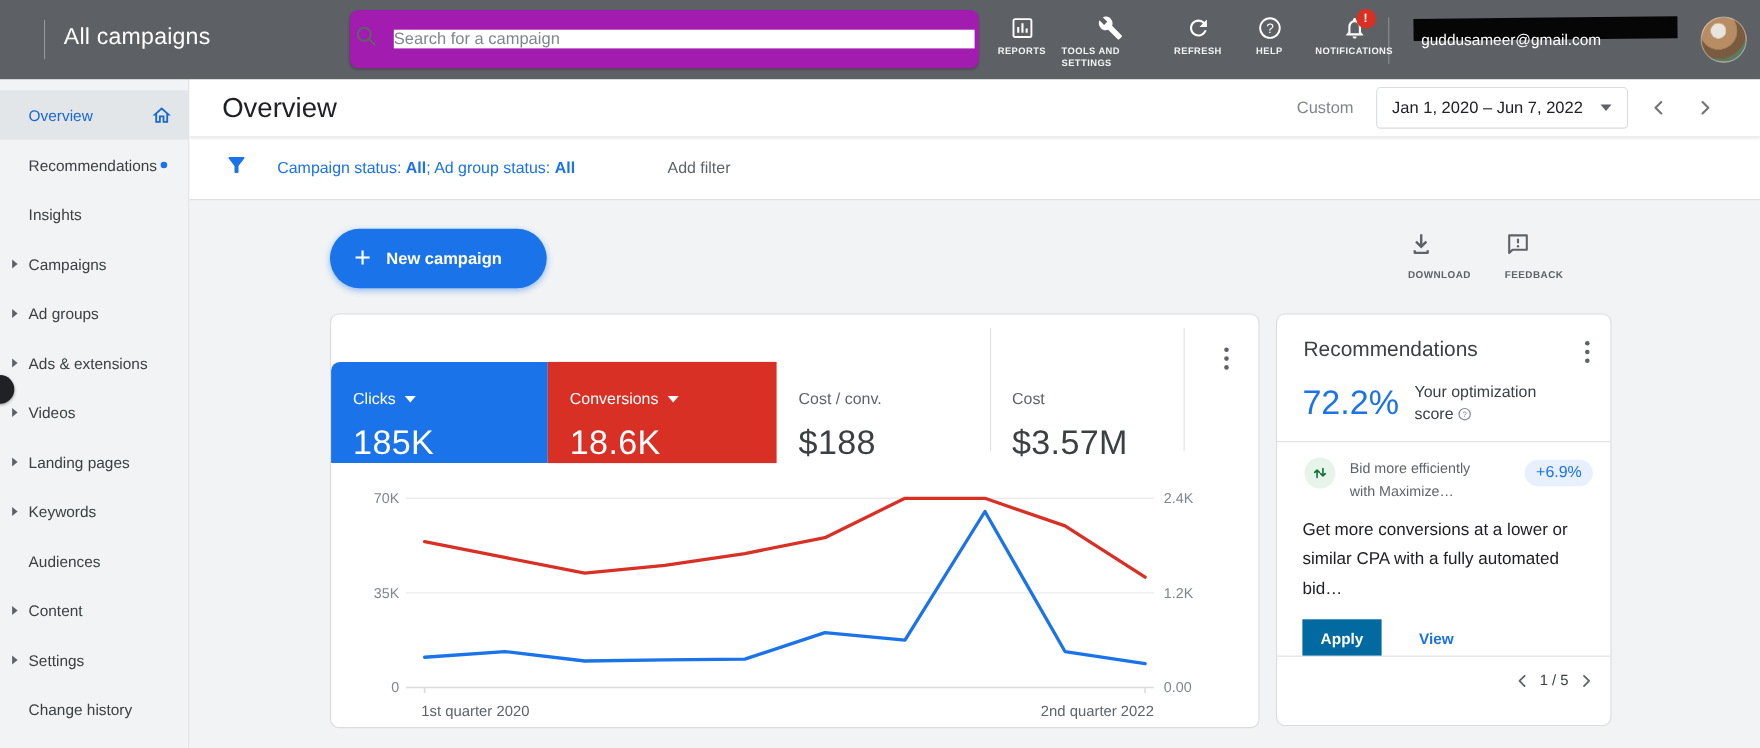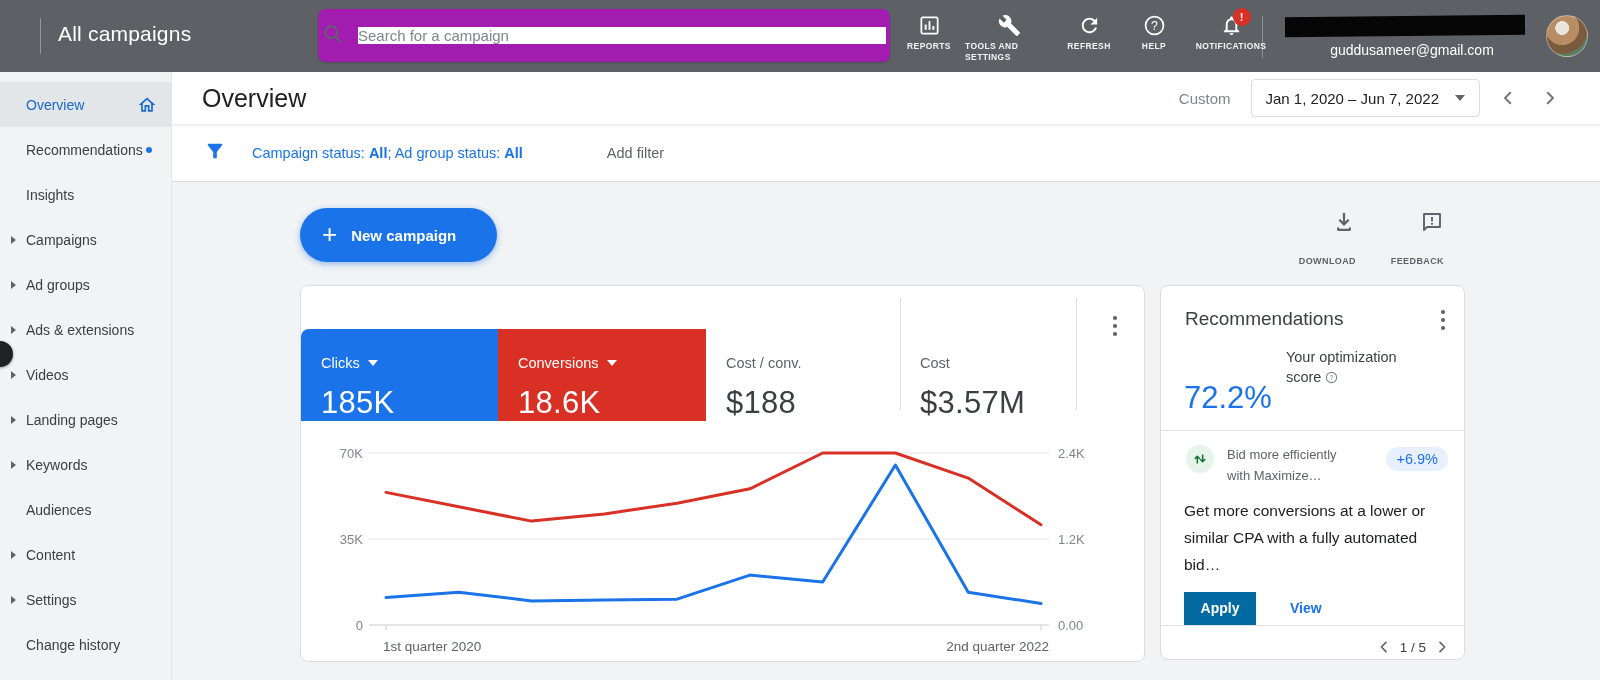--- a/index.html
+++ b/index.html
@@ -13,21 +13,21 @@
   .searchbox { position:absolute; left:318px; top:9px; width:572px; height:53px; background:#a21caf; border-radius:8px; display:flex; align-items:center; padding:0 4px; box-shadow:0 1px 2px rgba(0,0,0,.2); }
   .searchbox input { border:none; outline:none; flex:1; font-size:15px; font-family:inherit; color:#3c4043; margin-left:14px; }
   .searchbox input::placeholder { color:#80868b; }
   .tb-actions { position:absolute; left:893px; top:8px; height:60px; display:flex; align-items:flex-start; }
   .tb-action { position:relative; display:flex; flex-direction:column; align-items:center; justify-content:flex-start; padding-top:4px; cursor:pointer; }
   .tb-action .ticon { height:26px; display:flex; align-items:center; justify-content:center; }
   .tb-action .tlabel { margin-top:3px; font-size:8.5px; letter-spacing:.4px; color:#f1f3f4; line-height:1.3; font-weight:bold; }
   .tb-sep { position:absolute; left:1262px; top:16px; width:1px; height:42px; background:rgba(255,255,255,.3); }
   .badge { position:absolute; top:-4px; right:-8px; width:18px; height:18px; background:#d93025; border-radius:50%; color:#fff; font-size:11px; font-weight:bold; display:flex; align-items:center; justify-content:center; }
   .redact { position:absolute; left:1285px; top:16px; width:240px; height:20px; background:#060606; transform:rotate(-.6deg); }
-  .tb-email { position:absolute; left:1292px; top:42px; width:240px; text-align:center; color:#fff; font-size:14px; }
+  .tb-email { position:absolute; left:1292px; top:28px; width:240px; text-align:left; color:#fff; font-size:14px; }
   .avatar { position:absolute; left:1546px; top:15px; width:42px; height:42px; border-radius:50%; background:radial-gradient(circle at 38% 30%, #e8e4de 0 18%, #b98d63 19% 45%, #7a5b3e 46% 68%, #5d7a63 69%); border:1px solid rgba(255,255,255,.4); }
 
   
   .sidebar { position:absolute; left:0; top:72px; width:172px; height:608px; background:#f1f3f4; border-right:1px solid #e3e5e8; padding-top:10px; z-index:10; }
   .sb-item { position:relative; height:45px; display:flex; align-items:center; padding-left:26px; font-size:14px; color:#3c4043; cursor:pointer; }
   .sb-item.sel { background:#e3e6e9; color:#1967d2; }
   .sb-arrow { position:absolute; left:11px; top:50%; margin-top:-4px; width:0; height:0; border-left:5px solid #5f6368; border-top:4px solid transparent; border-bottom:4px solid transparent; }
   .sb-dot { display:inline-block; width:6px; height:6px; border-radius:50%; background:#1a73e8; margin-left:3px; vertical-align:2px; }
   .sb-home { position:absolute; right:14px; top:50%; margin-top:-10px; }
   .nav-handle { position:absolute; left:-13px; top:341px; width:26px; height:26px; border-radius:50%; background:#202124; box-shadow:0 1px 3px rgba(0,0,0,.4); z-index:12; }
@@ -44,21 +44,21 @@
   .filterbar { position:absolute; left:172px; top:124px; width:1428px; height:58px; background:#fff; border-bottom:1px solid #dadce0; display:flex; align-items:center; z-index:5; }
   .fb-funnel { margin-left:32px; }
   .fb-status { margin-left:26px; font-size:14.5px; color:#1a73e8; cursor:pointer; }
   .fb-status b { font-weight:bold; }
   .fb-add { margin-left:84px; font-size:14.5px; color:#5f6368; cursor:pointer; }
 
   
   .content { position:absolute; left:172px; top:182px; width:1428px; height:498px; background:#f1f3f4; }
   .newcamp { position:absolute; left:128px; top:26px; width:197px; height:54px; border-radius:27px; background:#1a73e8; border:none; color:#fff; display:flex; align-items:center; gap:14px; padding-left:22px; font-size:15px; font-weight:bold; font-family:inherit; cursor:pointer; box-shadow:0 2px 6px rgba(26,115,232,.45); }
   .newcamp .plus { font-size:26px; font-weight:400; line-height:1; margin-top:-3px; }
-  .mini-act { position:absolute; top:28px; width:76px; display:flex; flex-direction:column; align-items:flex-end; cursor:pointer;gap:12px; }
+  .mini-act { position:absolute; top:28px; width:76px; display:flex; flex-direction:column; align-items:flex-start; cursor:pointer; }
   .mini-act .mlabel { margin-top:6px; font-size:9px; letter-spacing:.4px; color:#5f6368; font-weight:bold; }
 
   .card { position:absolute; background:#fff; border:1px solid #dadce0; border-radius:8px; }
   .chart-card { left:128px; top:103px; width:845px; height:377px; }
   .rec-card { left:988px; top:103px; width:305px; height:375px; }
 
   
   .tiles { position:relative; display:flex; height:135px;align-items:flex-end; }
   .tile { position:relative; padding:26px 0 0 20px; cursor:pointer; }
   .tile .t-label { font-size:14.5px; display:flex; align-items:center; gap:8px; }
@@ -71,21 +71,21 @@
   .kebab { cursor:pointer; }
   .kebab circle { fill:#5f6368; }
   .tiles .kebab { position:absolute; right:26px; top:28px; }
 
   .chart-wrap { position:absolute; left:0; top:135px; width:845px; height:242px; }
 
   
   .rec-title-row { display:flex; align-items:flex-start; justify-content:space-between; padding:22px 18px 0 24px; }
   .rec-title { font-size:19px; color:#3c4043; }
   .score-row { display:flex; align-items:flex-start; padding:16px 0 0 23px; }
-  .score-val { font-size:31px; color:#1a73e8;margin-top:32px; }
+  .score-val { font-size:31px; color:#1a73e8; }
   .score-label { margin-left:14px; width:128px; font-size:14.5px; color:#3c4043; line-height:1.35; }
   .rec-div { border-top:1px solid #e0e0e0; margin-top:14px; }
   .rec-item { position:relative; padding:14px 18px 0 25px; display:flex; }
   .bid-icon { width:28px; height:28px; border-radius:50%; background:#e6f4ea; display:flex; align-items:center; justify-content:center; flex:none; }
   .rec-item-title { margin-left:13px; width:132px; font-size:13px; color:#5f6368; line-height:1.6; }
   .uplift { position:absolute; right:16px; top:16px; background:#e8f0fe; color:#1a73e8; font-size:14.5px; border-radius:14px; padding:4px 10px; }
   .rec-desc { padding:10px 20px 0 23px; font-size:15.5px; color:#202124; line-height:1.75; }
   .rec-btns { display:flex; align-items:center; margin:14px 0 0 23px; }
   .apply-btn { width:72px; height:33px; background:#0369a1; color:#fff; border:none; font-size:14px; font-weight:bold; font-family:inherit; cursor:pointer; }
   .view-link { margin-left:34px; font-size:14px; font-weight:bold; color:#1a73e8; cursor:pointer;text-align:right; }

